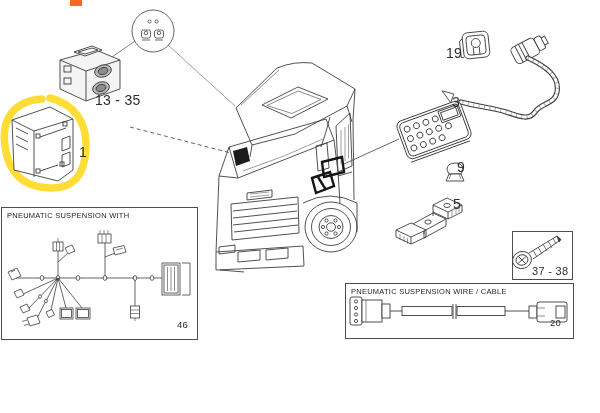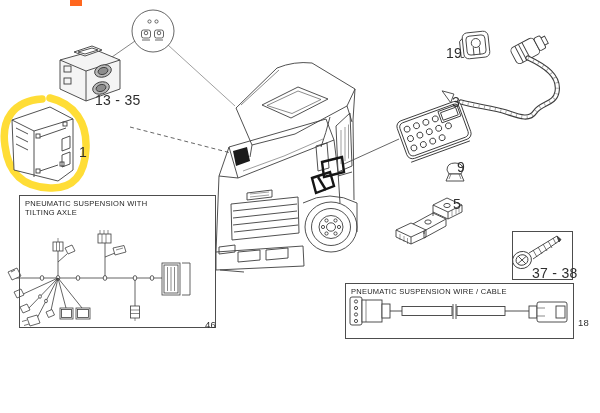--- a/index.html
+++ b/index.html
@@ -12,21 +12,21 @@
     position:absolute;font-size:14px;color:#2e2e2e;letter-spacing:0.3px;
     white-space:nowrap;
   }
   .box{
     position:absolute;border:1px solid #4d4d4d;background:transparent;
   }
   .box-title{
     position:absolute;left:5px;top:3px;font-size:7.5px;line-height:9px;
     color:#1f1f1f;letter-spacing:0.25px;white-space:nowrap;
   }
-  .big-ref{font-size:9.5px;margin-left:28px;}
+  .big-ref{font-size:9.5px;}
 </style>
 </head>
 <body>
 
 <div id="canvas">
 
   <svg id="art" viewBox="0 0 600 413">
 
     <rect x="70" y="0" width="12" height="6" fill="#ff671f"></rect>
 
@@ -267,36 +267,35 @@
       <path d="M453,304 V319 M456,304 V319"></path>
       <rect x="457" y="306.5" width="48" height="9" fill="#fff"></rect>
       <path d="M505,311 H537"></path>
       <rect x="529" y="306" width="8" height="12" fill="#fff"></rect>
       <rect x="537" y="302" width="30" height="20" rx="2" fill="#fff"></rect>
       <rect x="556" y="306" width="9" height="12"></rect>
       <path d="M537,308 h8 M537,316 h8" stroke-width="0.6"></path>
     </g>
   </svg>
 
-  <div class="box" style="left:1px;top:195px;width:195px;height:131px;margin-left:18px;">
+  <div class="box" style="left:1px;top:207px;width:195px;height:131px;">
     <div class="box-title">
       <div>PNEUMATIC SUSPENSION WITH</div>
-      <div>TILTING AXLE</div>
     </div>
   </div>
 
   <div class="box" style="left:512px;top:231px;width:59px;height:47px;"></div>
 
   <div class="box" style="left:345px;top:283px;width:227px;height:54px;">
     <div class="box-title">PNEUMATIC SUSPENSION WIRE / CABLE</div>
   </div>
 
   <div class="ref" style="left:95px;top:92px;">13 - 35</div>
   <div class="ref" style="left:79px;top:144px;">1</div>
   <div class="ref" style="left:446px;top:45px;">19</div>
   <div class="ref" style="left:452px;top:94px;">3</div>
   <div class="ref" style="left:457px;top:159px;">9</div>
   <div class="ref" style="left:453px;top:196px;">5</div>
-  <div class="ref" style="left:532px;top:265px;font-size:14px;">37 - 38</div>
+  <div class="ref" style="left:532px;top:265px;font-size:11px;">37 - 38</div>
   <div class="ref big-ref" style="left:177px;top:319px;">46</div>
-  <div class="ref big-ref" style="left:550px;top:317px;">18</div>
+  <div class="ref big-ref" style="left:550px;top:317px;">20</div>
 
 </div>
 
 </body></html>

